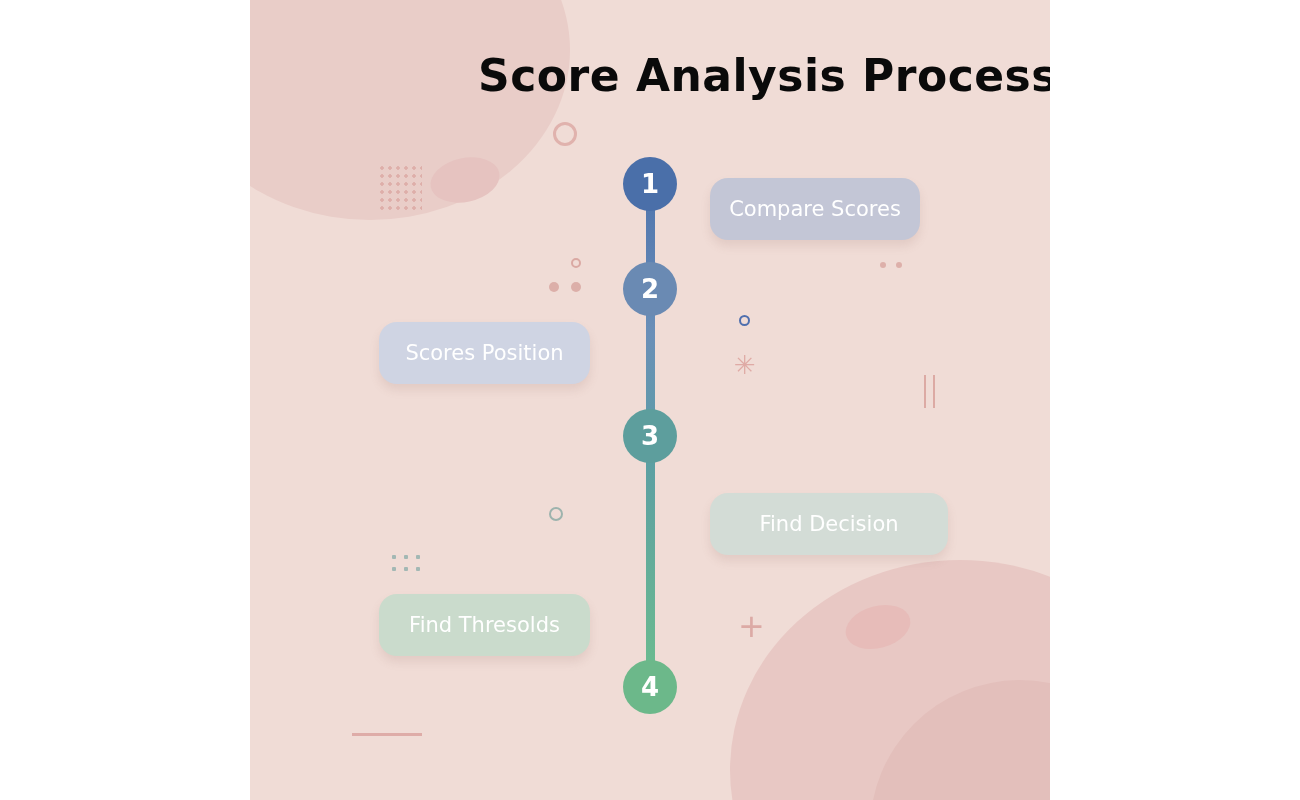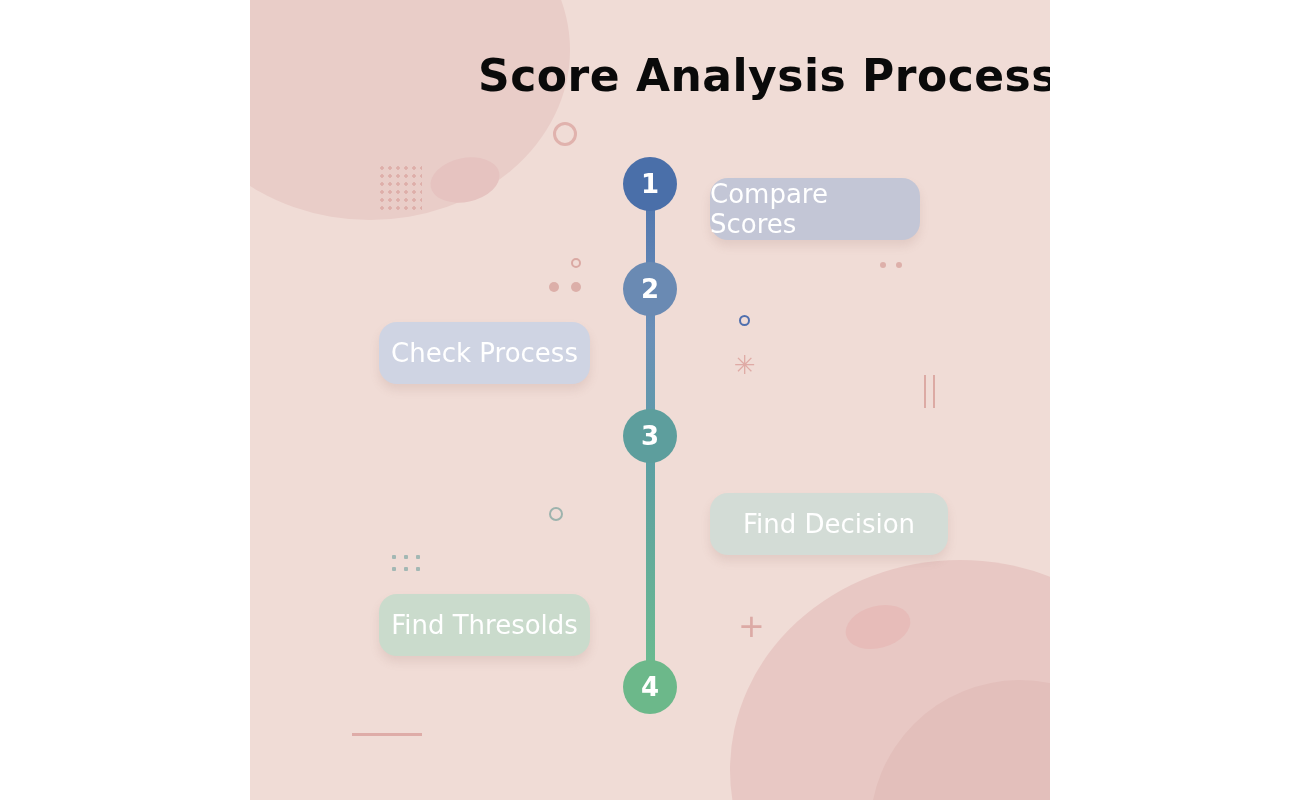--- a/index.html
+++ b/index.html
@@ -2,21 +2,21 @@
 <html><head>
 <meta charset="utf-8">
 <style>
   html, body { margin:0; padding:0; }
   body { width:1300px; height:800px; background:#ffffff; position:relative; overflow:hidden; font-family:"DejaVu Sans", sans-serif; }
   .canvas { position:absolute; left:250px; top:0; width:800px; height:800px; background:#f0dcd6; overflow:hidden; }
   .blob { position:absolute; border-radius:50%; }
   .title { position:absolute; left:0; width:800px; top:50px; text-align:right; font-size:44px; font-weight:bold; color:#0a0a0a; letter-spacing:0.5px;margin-left:8px; }
   .line { position:absolute; left:396px; top:183px; width:9px; height:505px; background:linear-gradient(#4f74ad, #6a8fb8 30%, #5c9fa3 55%, #6cbd8e 100%); }
   .step { position:absolute; width:54px; height:54px; border-radius:50%; color:#fff; font-weight:bold; font-size:26px; display:flex; align-items:center; justify-content:center; }
-  .card { position:absolute; height:62px; border-radius:18px; color:#fff; font-size:26px; display:flex; align-items:center; justify-content:center; box-shadow:0 6px 10px rgba(150,110,100,0.15); }
+  .card { position:absolute; height:62px; border-radius:18px; color:#fff; font-size:21px; display:flex; align-items:center; justify-content:center; box-shadow:0 6px 10px rgba(150,110,100,0.15); }
   .deco { position:absolute; }
 </style>
 </head>
 <body>
 
 <div class="canvas">
   <div class="blob" style="left:-80px;top:-120px;width:400px;height:340px;background:#e9cdc8;"></div>
   <div class="blob" style="left:480px;top:560px;width:460px;height:420px;background:#e8c8c4;"></div>
   <div class="blob" style="left:620px;top:680px;width:300px;height:300px;background:#e3bfbb;"></div>
   <div class="blob" style="left:180px;top:158px;width:70px;height:44px;background:#e6c3c0;transform:rotate(-12deg);"></div>
@@ -51,21 +51,21 @@
       <span>3</span>
     </div>
   <div class="step" style="left:373px;top:660px;background:#6cb88a;">
       <span>4</span>
     </div>
 
   <div class="card" style="left:460px;top:178px;width:210px;background:#c3c6d6;">
       <span>Compare Scores</span>
     </div>
   <div class="card" style="left:129px;top:322px;width:211px;background:#cfd4e3;">
-      <span>Check Process</span>
+      <span>Scores Position</span>
     </div>
   <div class="card" style="left:460px;top:493px;width:238px;background:#d3dcd6;">
       <span>Find Decision</span>
     </div>
   <div class="card" style="left:129px;top:594px;width:211px;background:#cadbcc;">
       <span>Find Thresolds</span>
     </div>
 </div>
 
 </body></html>

